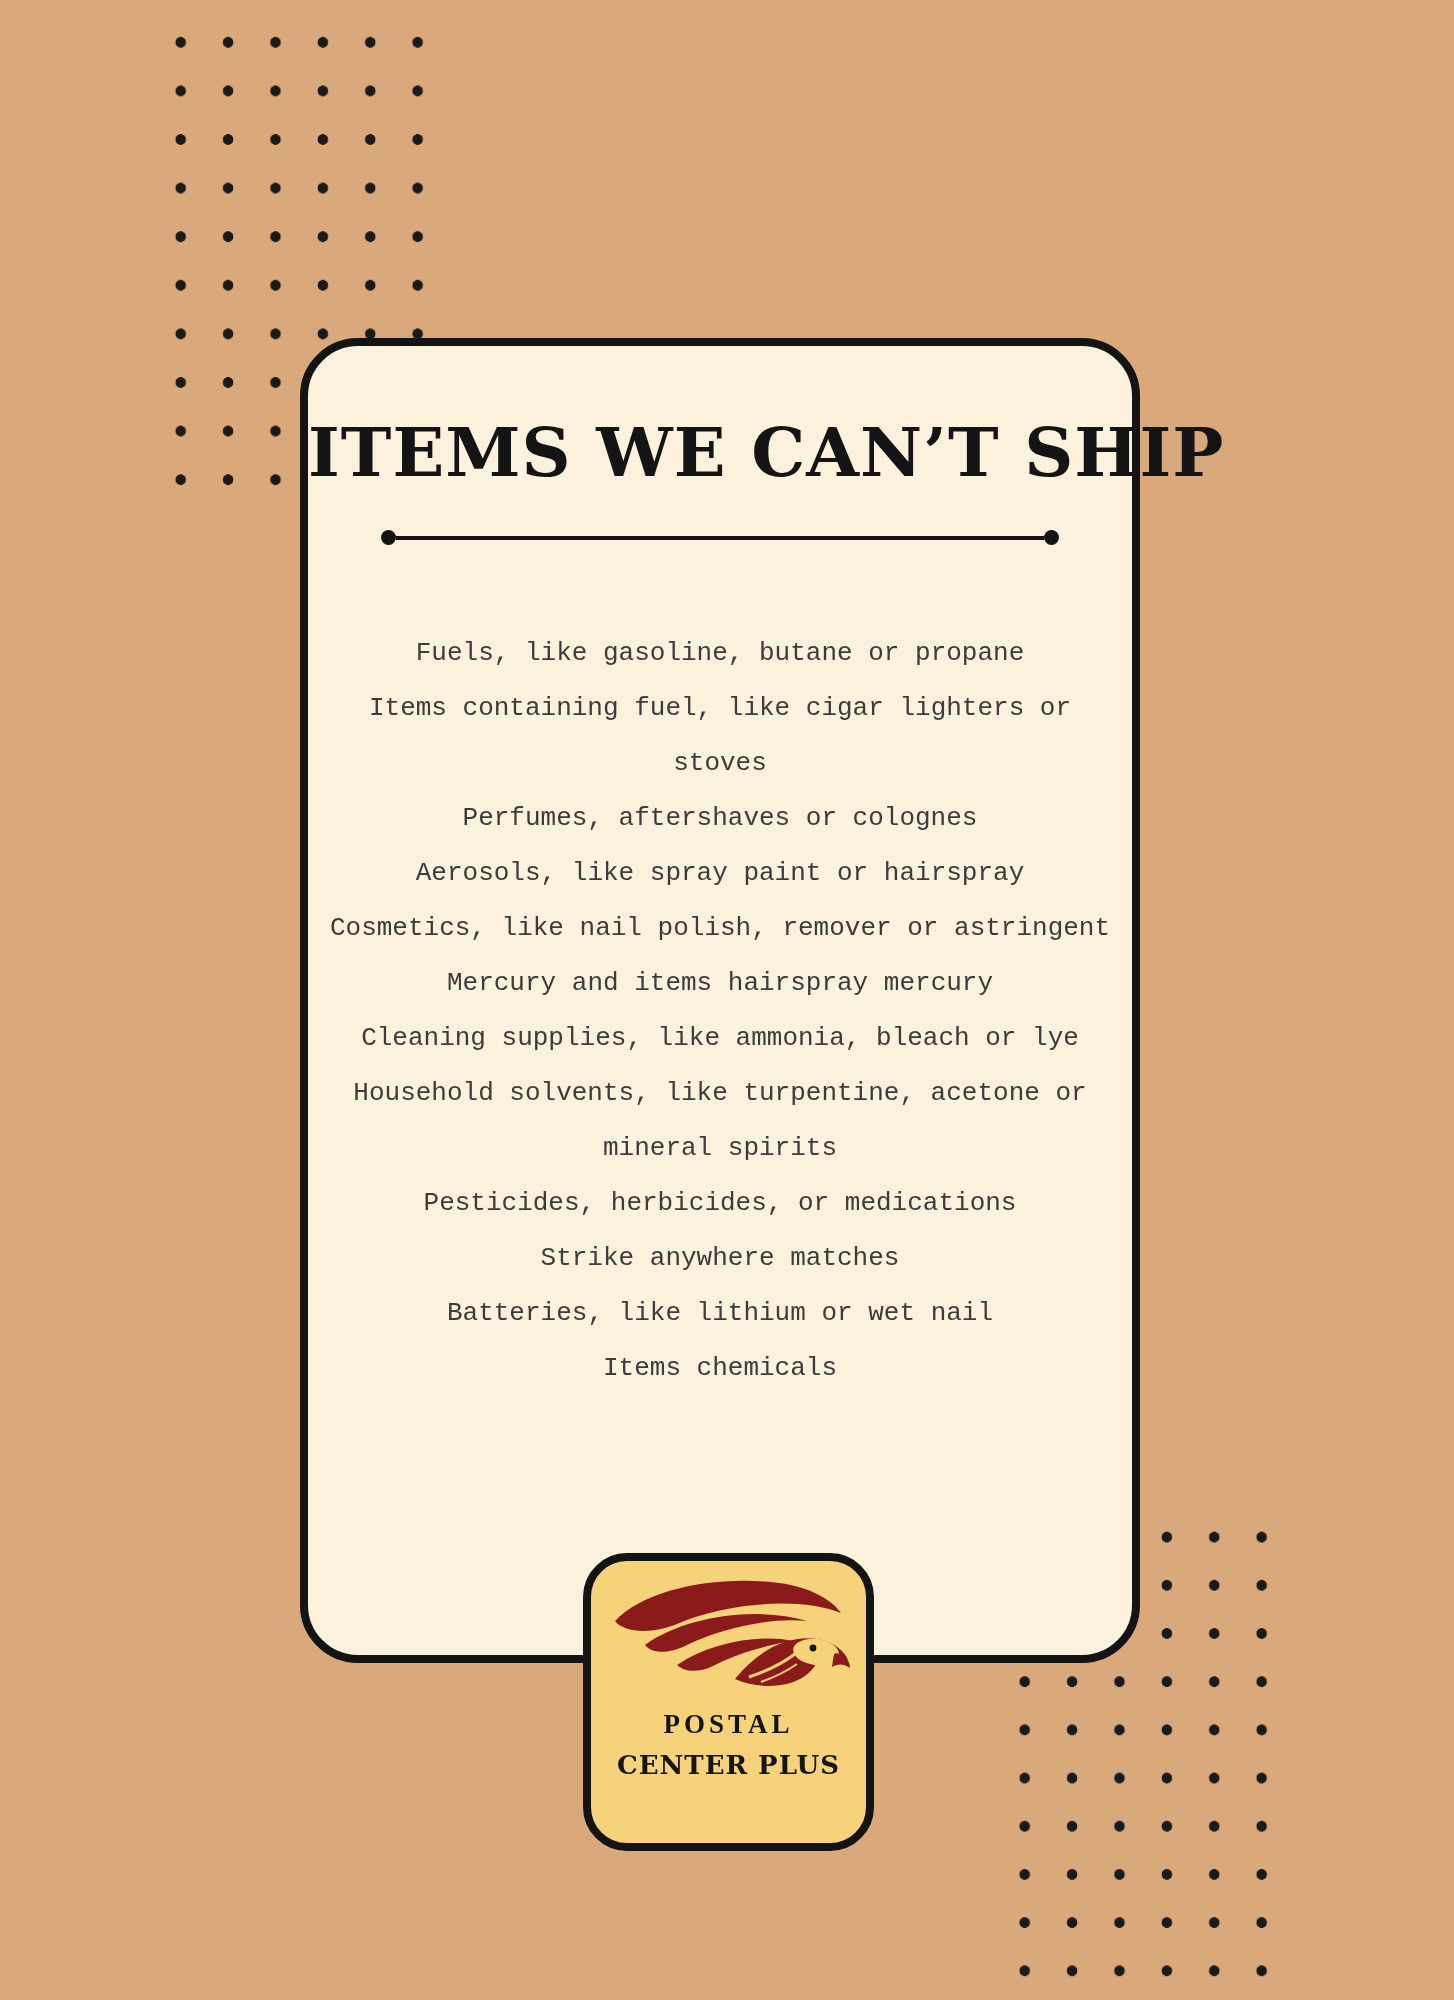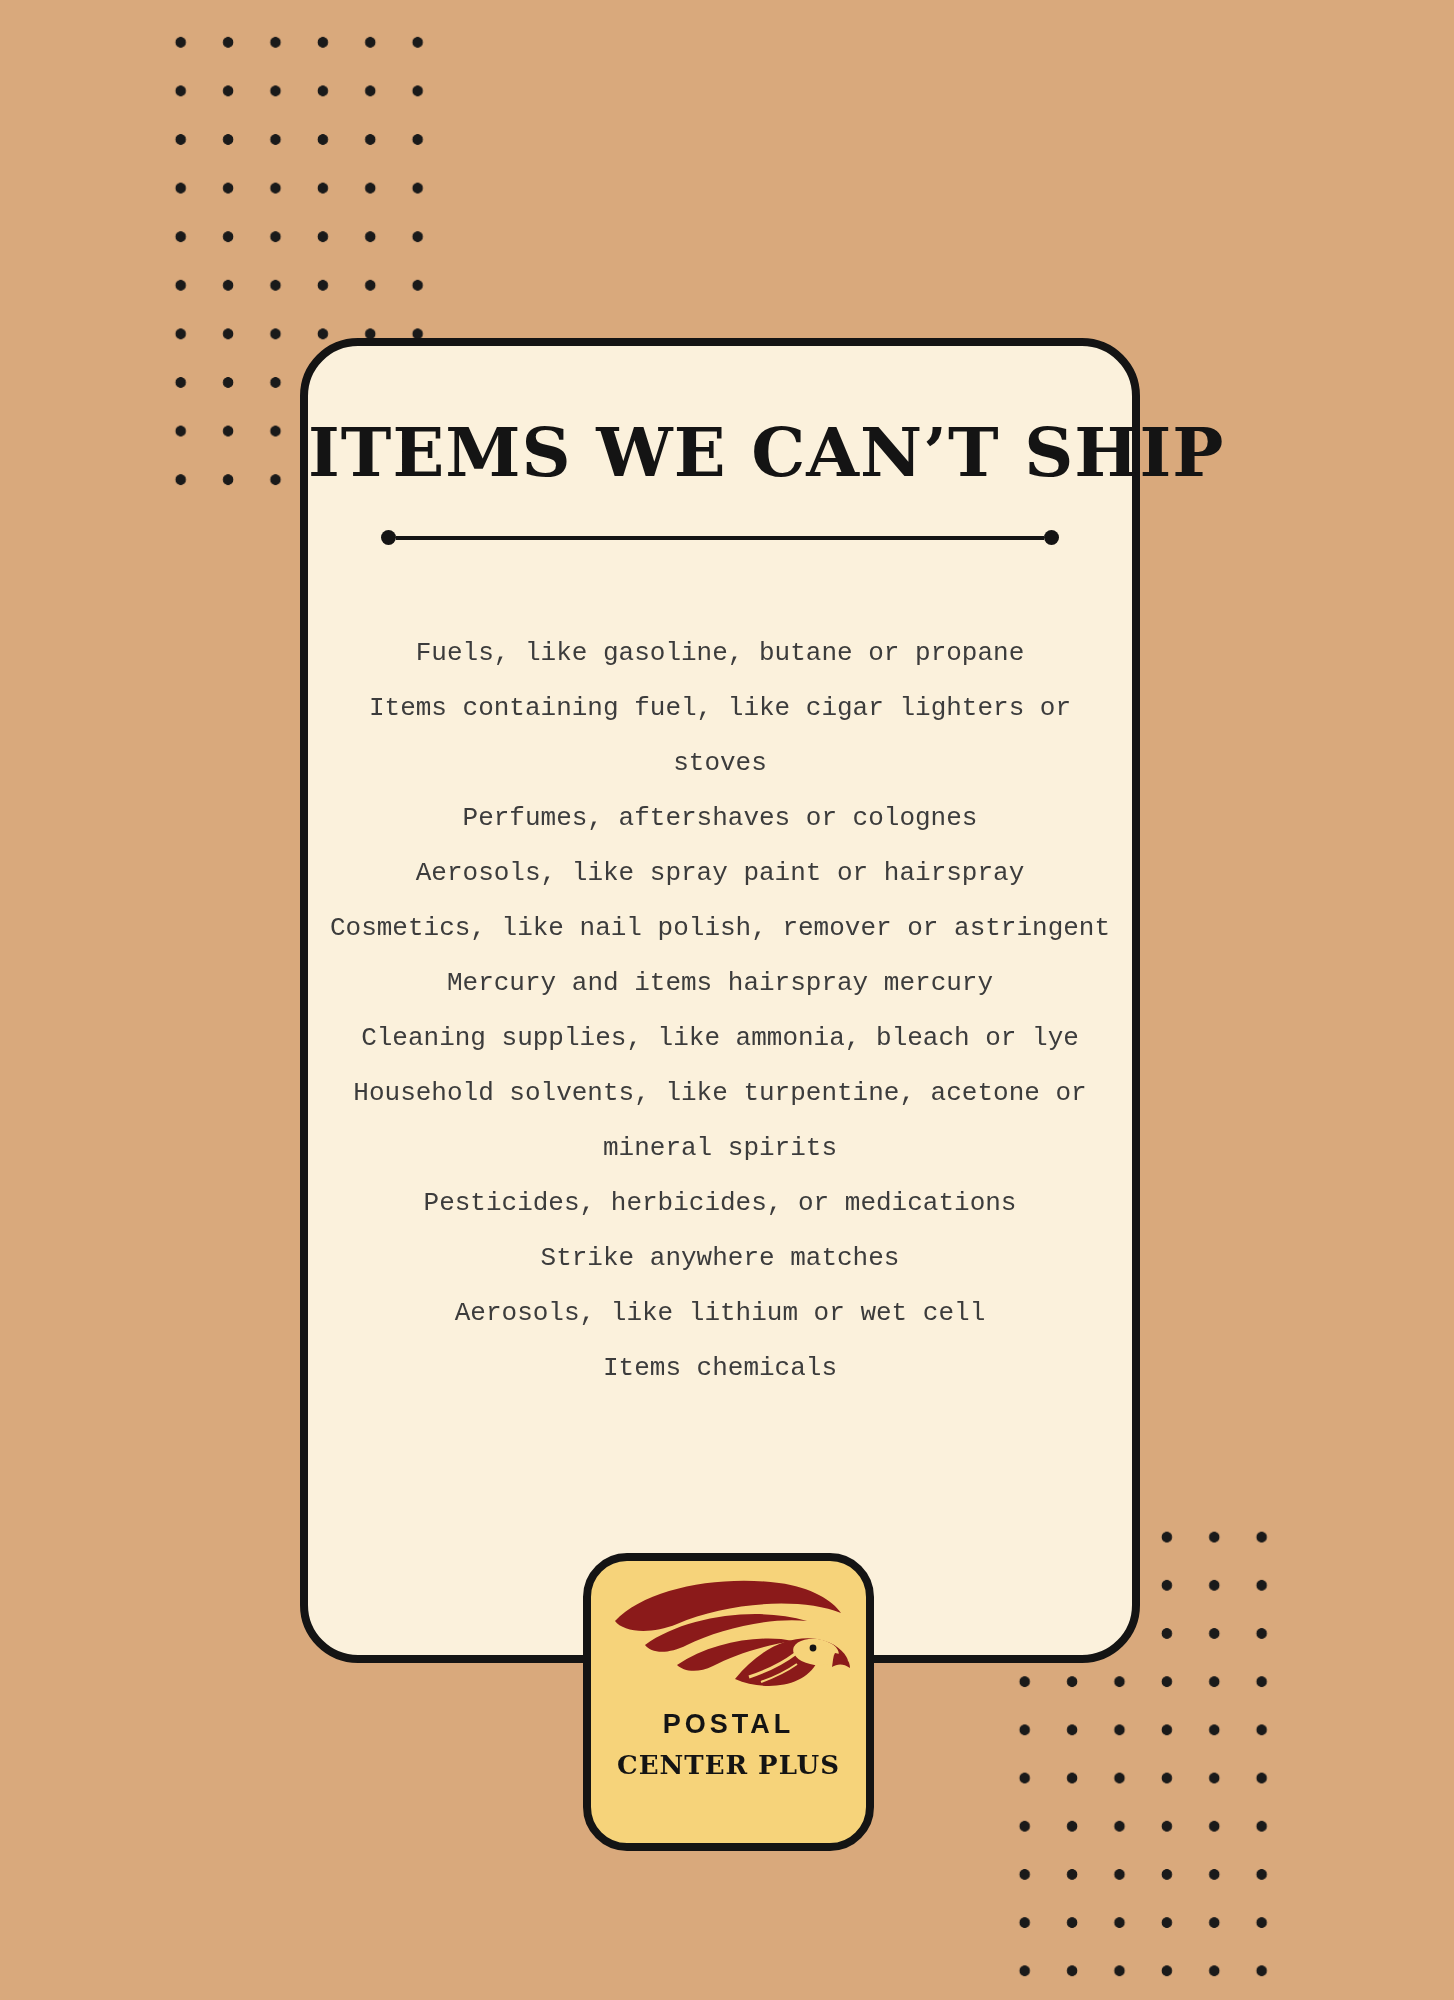--- a/index.html
+++ b/index.html
@@ -96,21 +96,21 @@
     background:var(--logo_bg);
     border:8px solid var(--ink);
     border-radius:44px;
     display:flex;
     flex-direction:column;
     align-items:center;
     z-index:5;
   }
   .logo svg{margin-top:14px;}
   .logo-line1{
-    font-family:Liberation Sans, sans-serif;
+    font-family:Liberation Serif, serif;
     font-weight:700;
     font-size:27px;
     letter-spacing:4px;
     color:var(--ink);
     margin-top:2px;
   }
   .logo-line2{
     font-family:"DejaVu Serif", serif;
     font-weight:700;
     font-size:26px;
@@ -141,21 +141,21 @@
         <div class="list-line">Fuels, like gasoline, butane or propane</div>
         <div class="list-line">Items containing fuel, like cigar lighters or stoves</div>
         <div class="list-line">Perfumes, aftershaves or colognes</div>
         <div class="list-line">Aerosols, like spray paint or hairspray</div>
         <div class="list-line">Cosmetics, like nail polish, remover or astringent</div>
         <div class="list-line">Mercury and items hairspray mercury</div>
         <div class="list-line">Cleaning supplies, like ammonia, bleach or lye</div>
         <div class="list-line">Household solvents, like turpentine, acetone or mineral spirits</div>
         <div class="list-line">Pesticides, herbicides, or medications</div>
         <div class="list-line">Strike anywhere matches</div>
-        <div class="list-line">Aerosols, like lithium or wet cell</div>
+        <div class="list-line">Batteries, like lithium or wet nail</div>
         <div class="list-line">Items chemicals</div>
       </div>
   </div>
 
   <div class="logo">
     <svg width="244" height="132" viewBox="0 0 244 132">
 
       <path d="M8,46 C38,14 110,0 172,8 C204,12 226,26 234,38 C194,22 120,27 70,49 C43,60 16,57 8,46 Z" fill="var(--logo_red)"></path>
       <path d="M38,70 C78,41 150,31 200,46 C163,42 112,54 80,70 C60,80 44,78 38,70 Z" fill="var(--logo_red)"></path>
       <path d="M70,90 C104,67 154,59 186,66 C158,70 126,80 106,91 C90,99 76,96 70,90 Z" fill="var(--logo_red)"></path>

